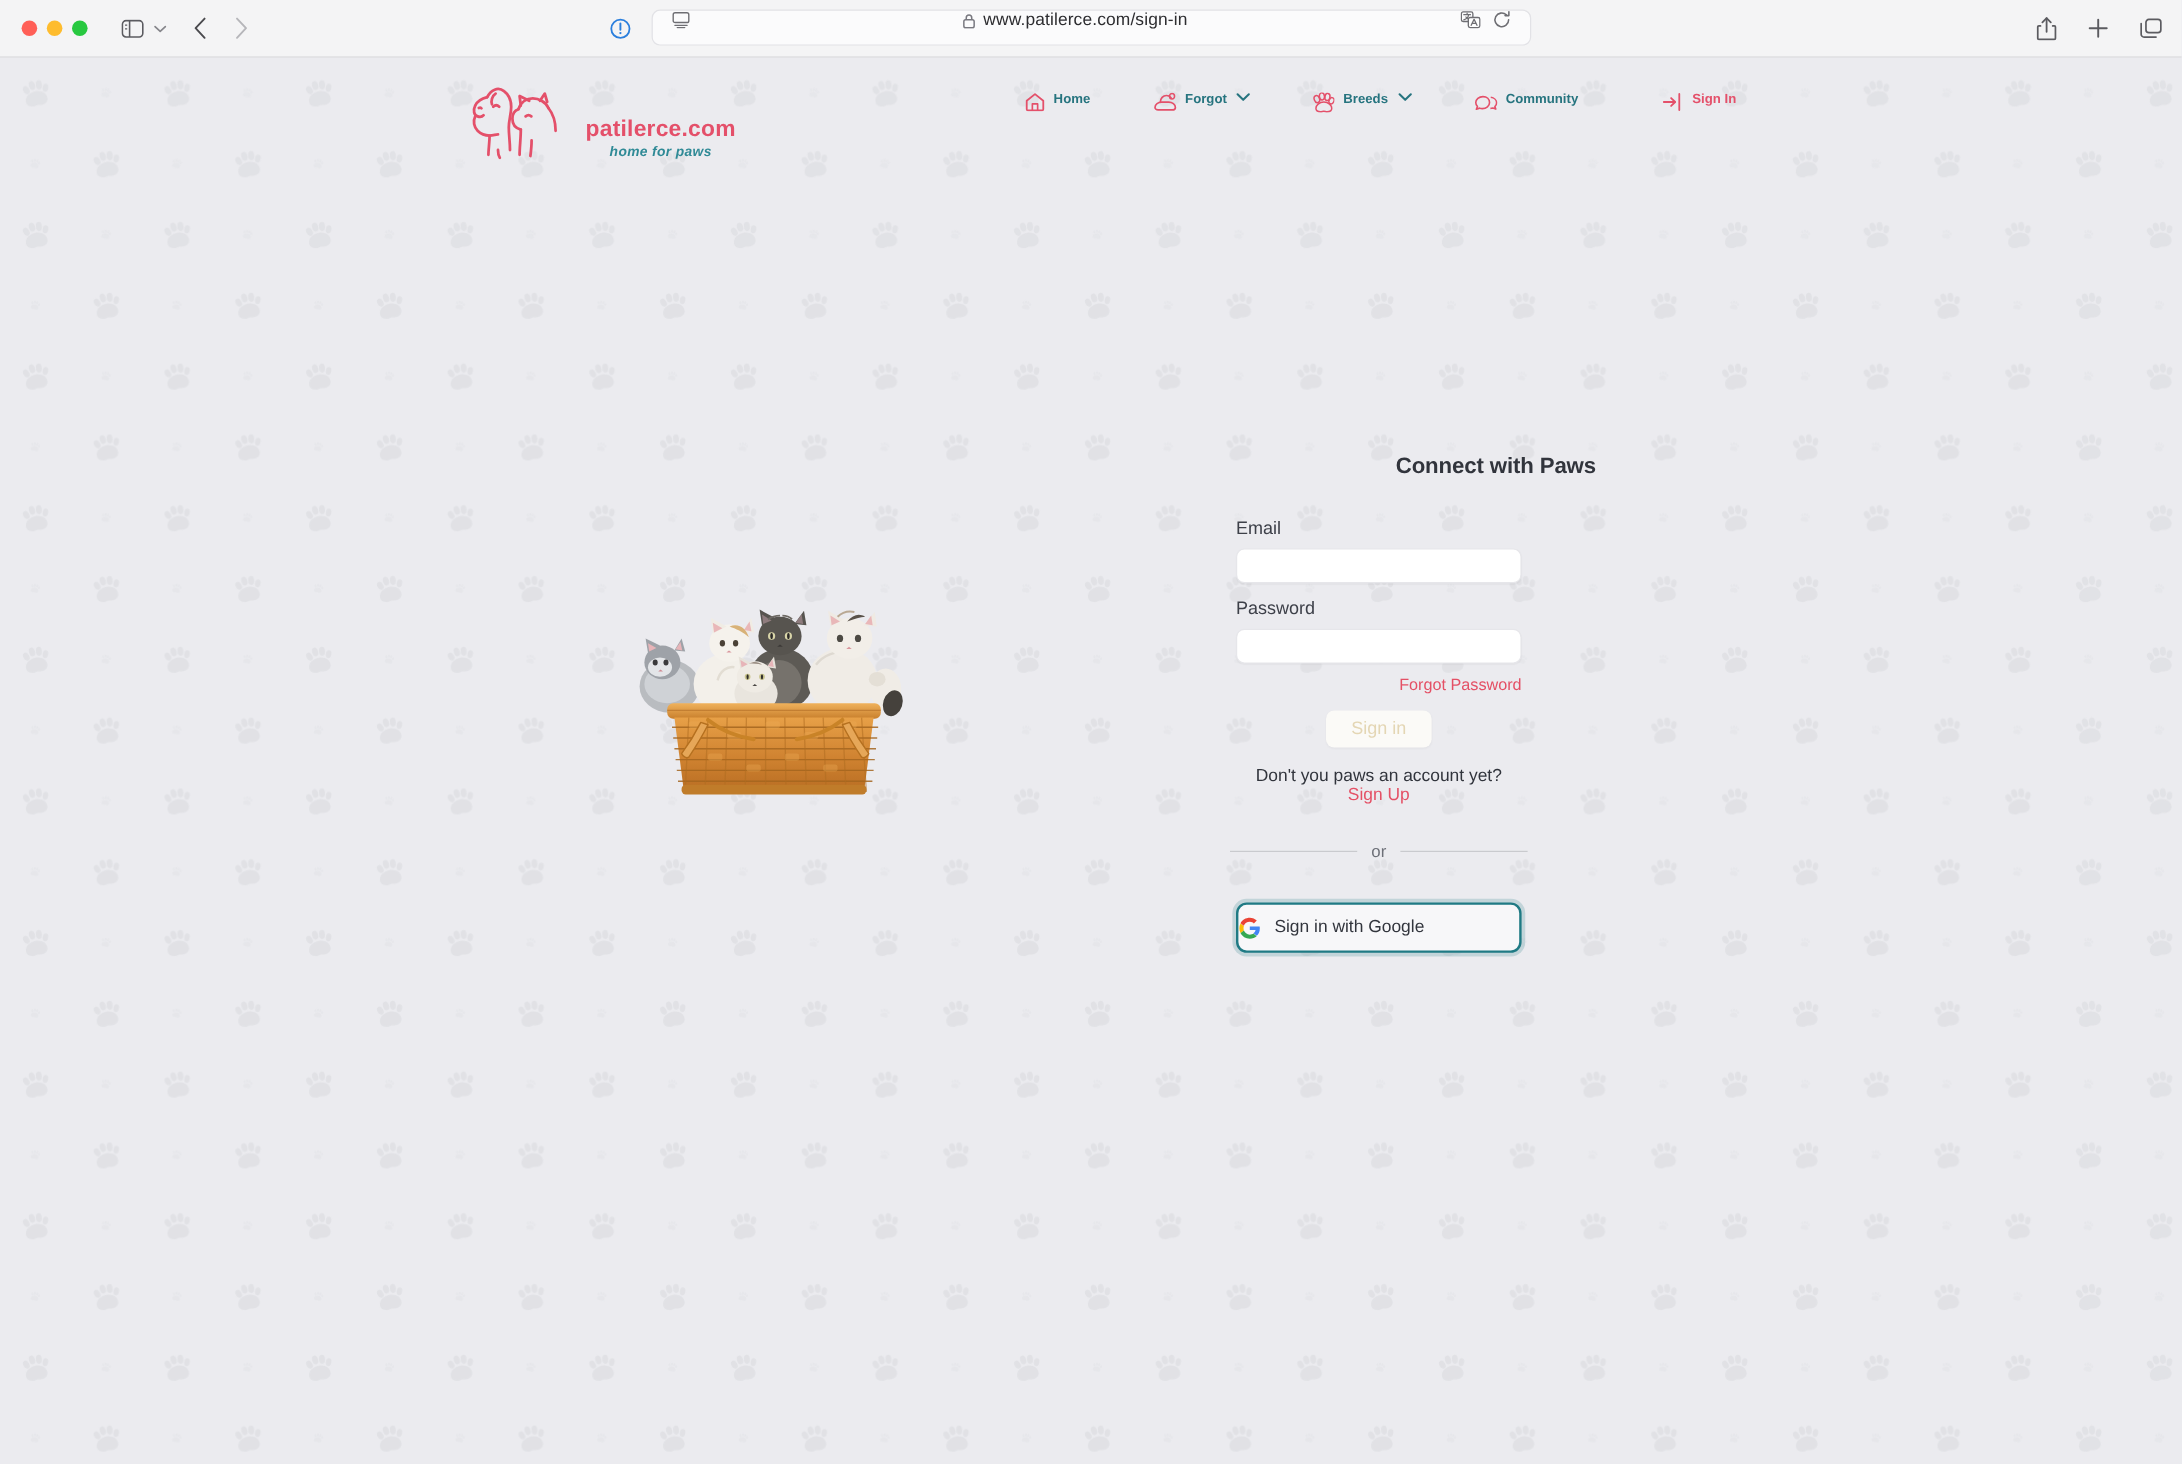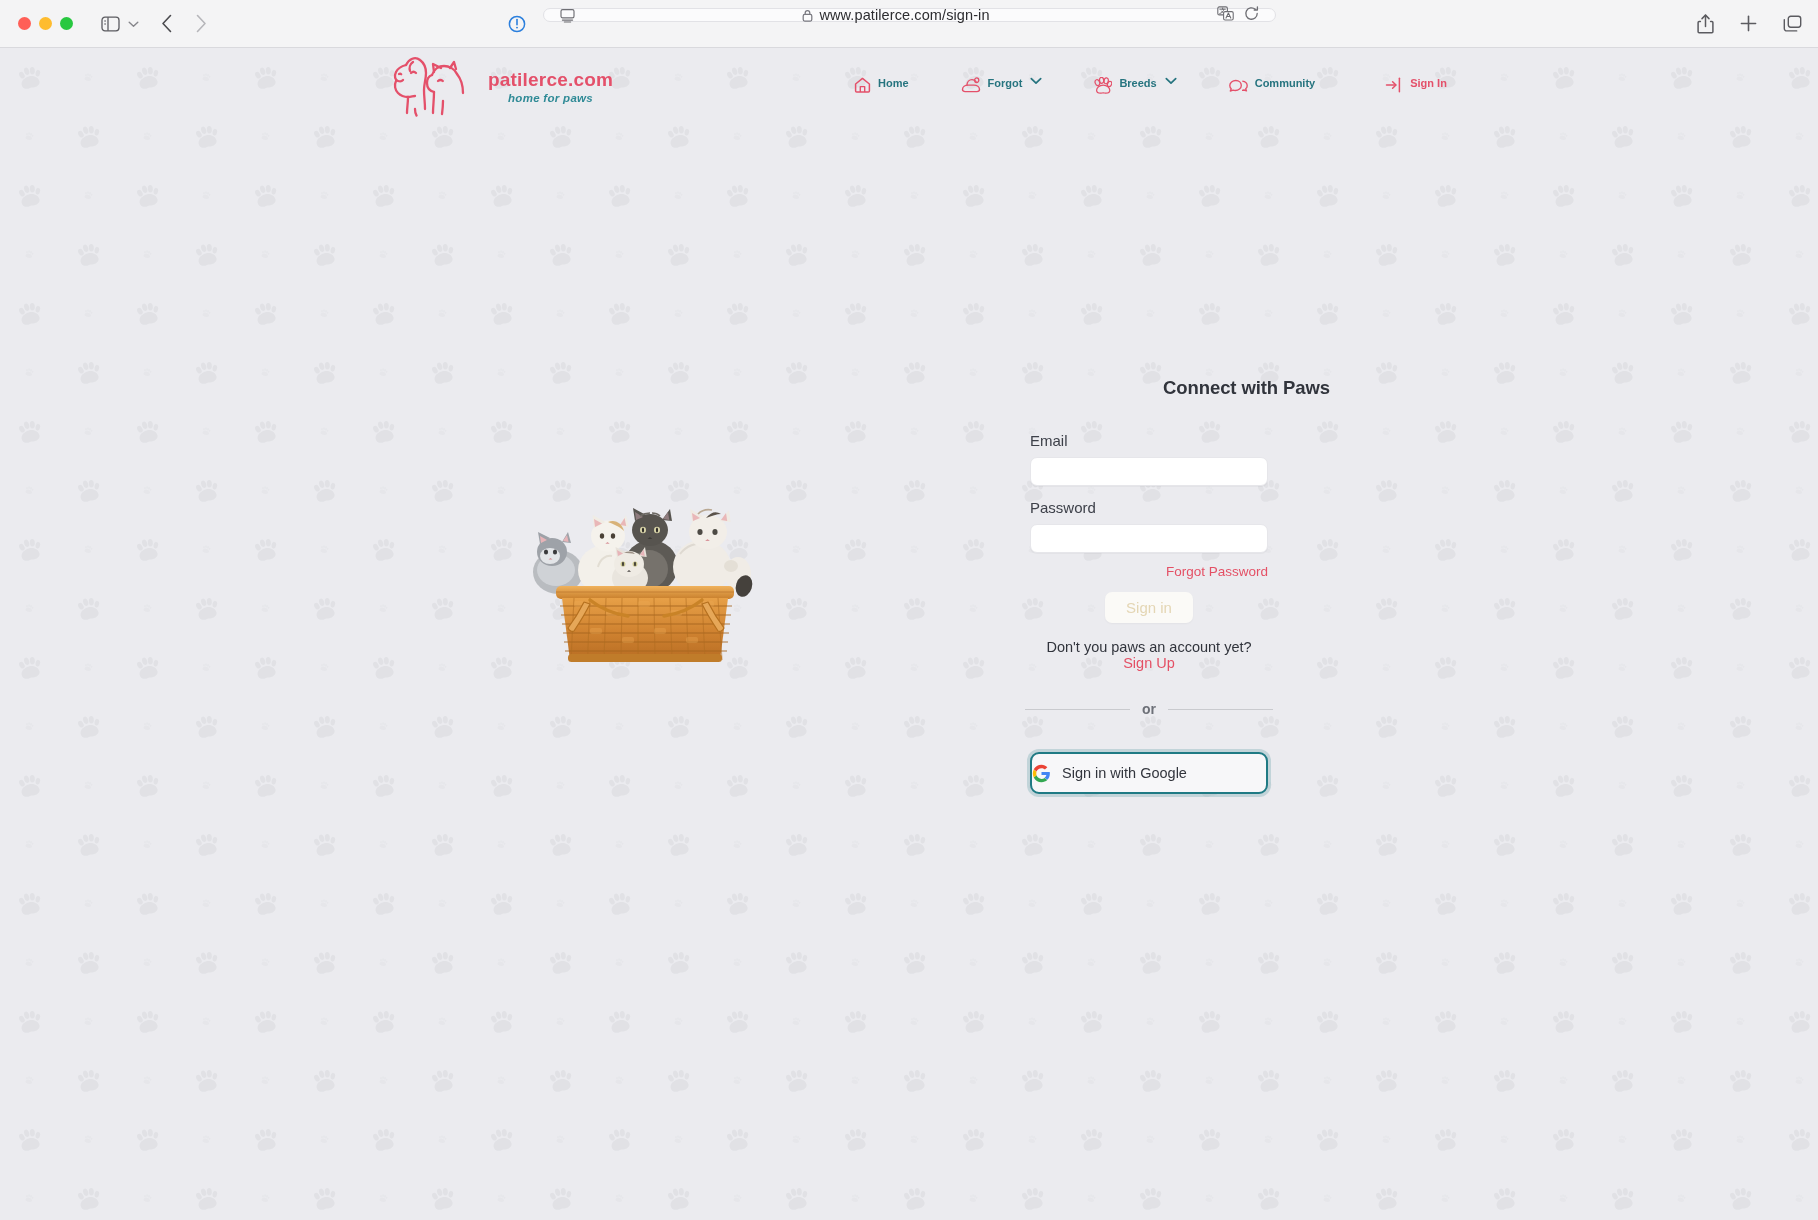--- a/index.html
+++ b/index.html
@@ -55,26 +55,26 @@
     position: absolute;
     left: 508px;
     color: #2b7fdd;
   }
 
   .url-bar {
     position: absolute;
     left: 543px;
     top: 8px;
     width: 733px;
-    height: 14px;
+    height: 30px;
     background: #fbfbfc;
     border: 1px solid #e2e2e6;
     border-radius: 7px;
     display: flex;
-    align-items: center;
+    align-items: flex-start;
     padding: 0 16px;
   }
   .url-reader-icon { color: #6e6e73; display: flex; }
   .url-center {
     flex: 1;
     display: flex;
     align-items: center;
     justify-content: center;
     gap: 6px;
   }
@@ -118,23 +118,23 @@
     position: relative;
     height: 74px;
     display: flex;
     align-items: center;
     z-index: 5;
   }
 
   .logo-wrap {
     position: absolute;
     left: 380px;
-    top: 5px;
-    display: flex;
-    align-items: center;
+    top: 21px;
+    display: flex;
+    align-items: flex-end;
     gap: 2px;
   }
   .logo-text-block {
     display: flex;
     flex-direction: column;
     justify-content: center;
     margin-left: -2px;
     padding-top: 4px;
   }
   .logo-title {
@@ -268,21 +268,20 @@
     color: #31343c;
   }
   .signup-link { color: #e45065; cursor: pointer; }
 
   .or-divider {
     width: 248px;
     margin: 30px 0 0 -5px;
     display: flex;
     align-items: center;
     gap: 12px;
-    font-weight: bold;
   }
   .or-line { flex: 1; height: 1px; background: #c9cace; }
   .or-text { font-size: 14px; color: #6d7078; }
 
   .google-btn {
     position: relative;
     width: 238px;
     height: 42px;
     margin-top: 35px;
     background: #f7f7f9;

